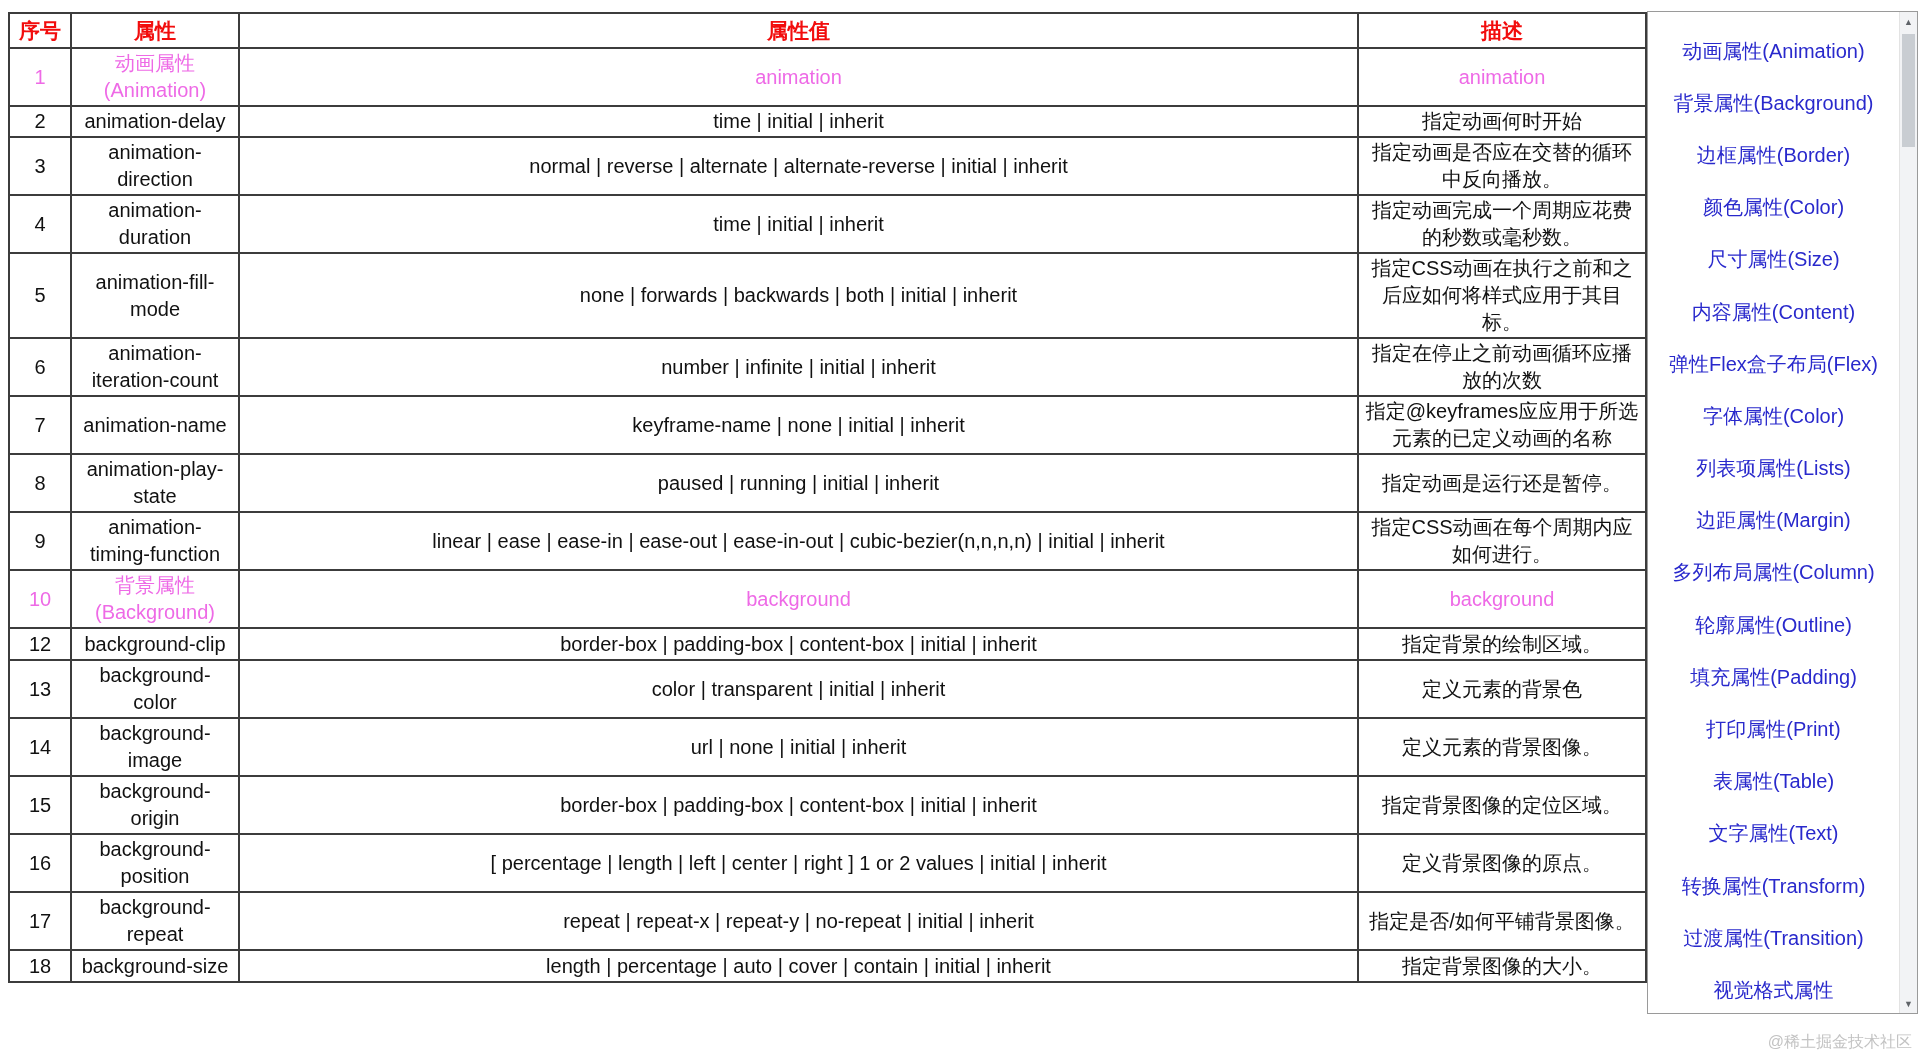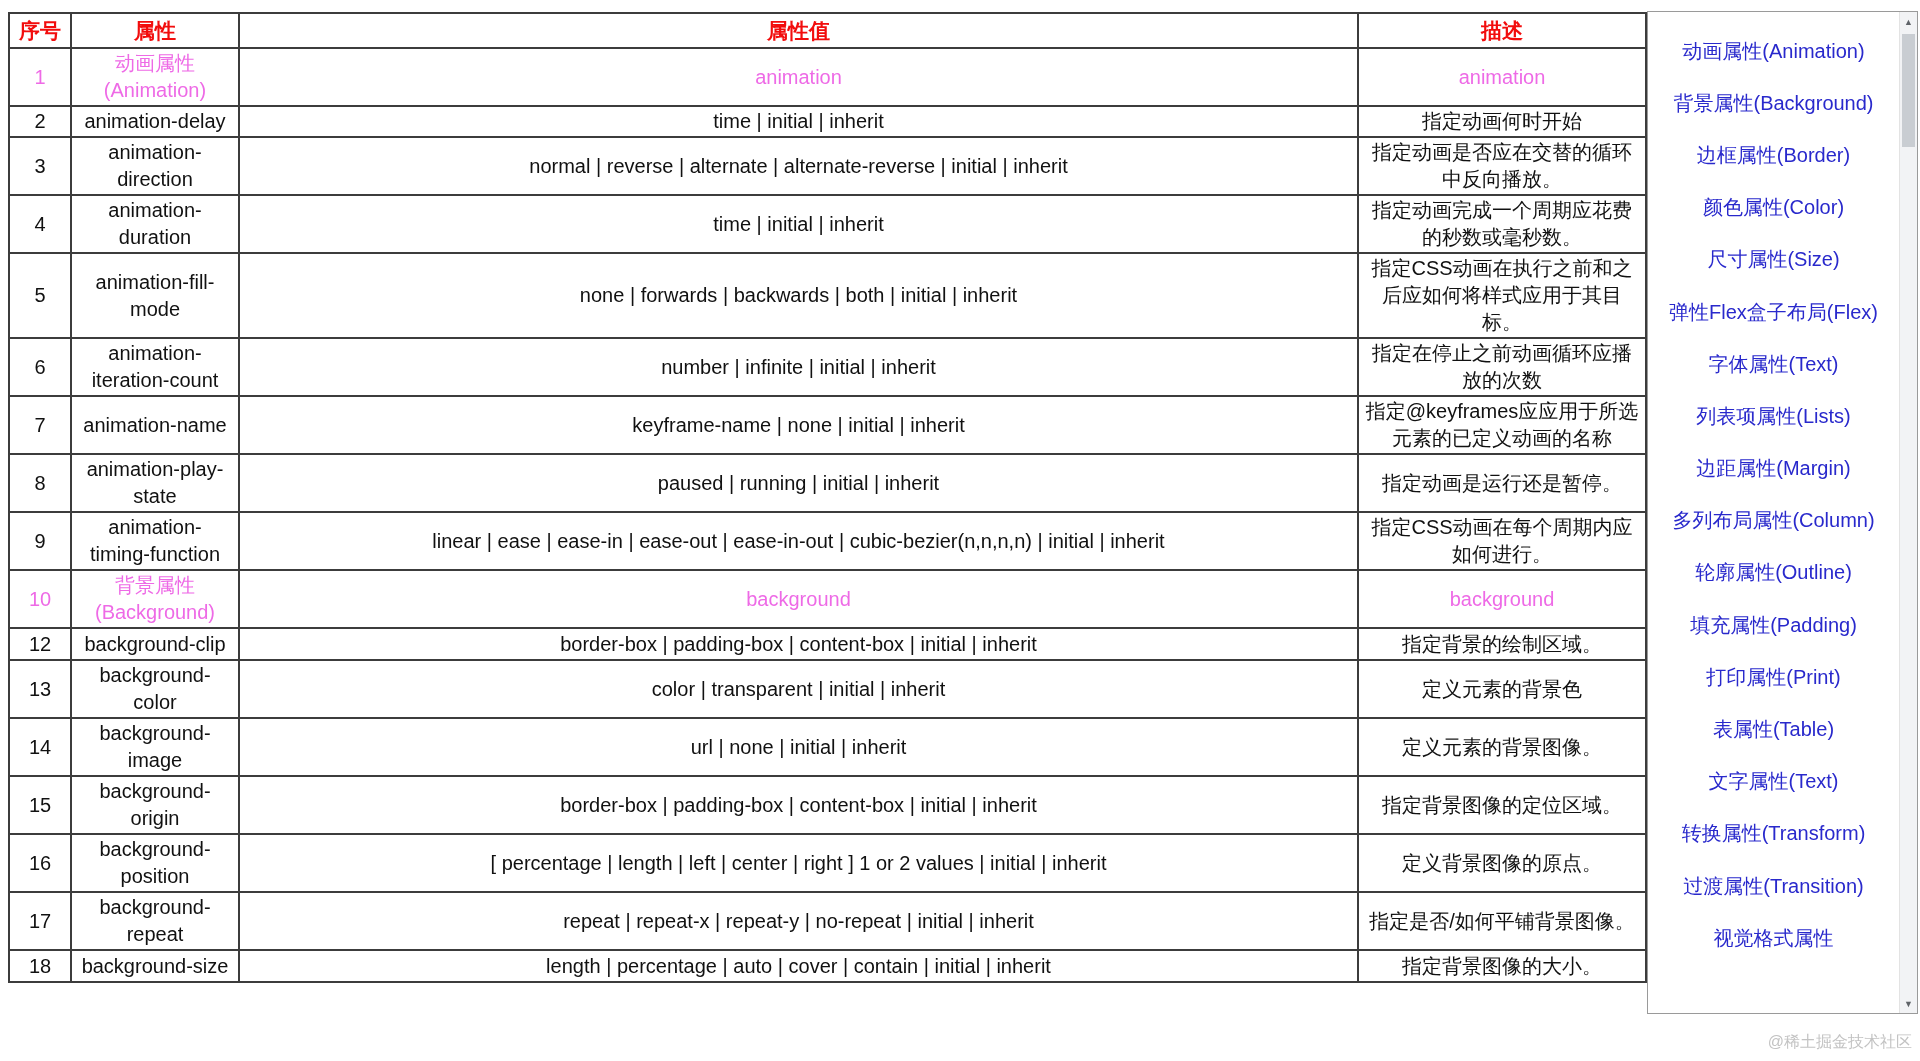--- a/index.html
+++ b/index.html
@@ -183,22 +183,23 @@
   </table>
 </div>
 
 <div class="sidebar">
   <nav class="links">
       <a class="link">动画属性(Animation)</a>
       <a class="link">背景属性(Background)</a>
       <a class="link">边框属性(Border)</a>
       <a class="link">颜色属性(Color)</a>
       <a class="link">尺寸属性(Size)</a>
+      <a class="link">内容属性(Content)</a>
       <a class="link">弹性Flex盒子布局(Flex)</a>
-      <a class="link">字体属性(Text)</a>
+      <a class="link">字体属性(Color)</a>
       <a class="link">列表项属性(Lists)</a>
       <a class="link">边距属性(Margin)</a>
       <a class="link">多列布局属性(Column)</a>
       <a class="link">轮廓属性(Outline)</a>
       <a class="link">填充属性(Padding)</a>
       <a class="link">打印属性(Print)</a>
       <a class="link">表属性(Table)</a>
       <a class="link">文字属性(Text)</a>
       <a class="link">转换属性(Transform)</a>
       <a class="link">过渡属性(Transition)</a>

